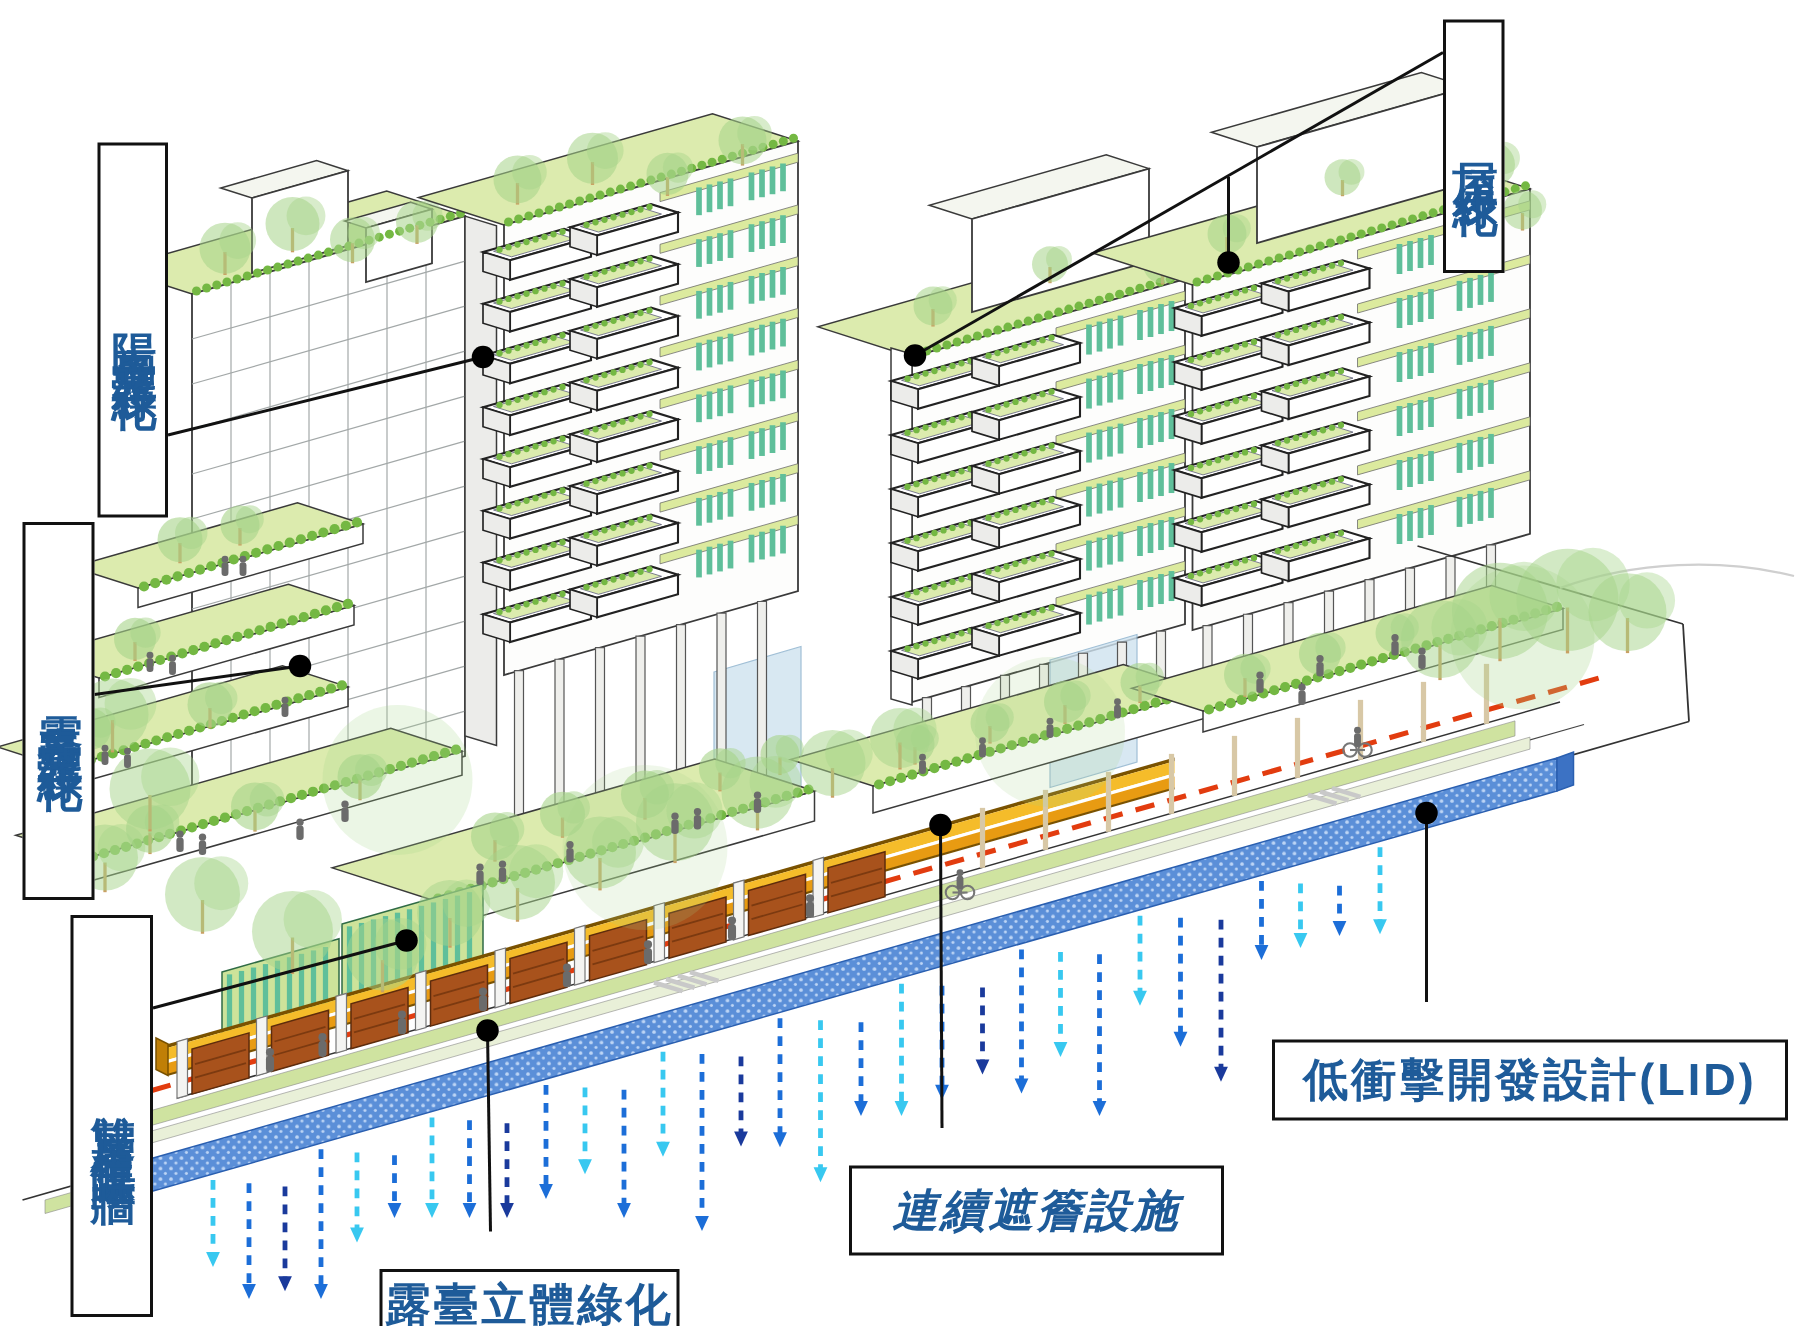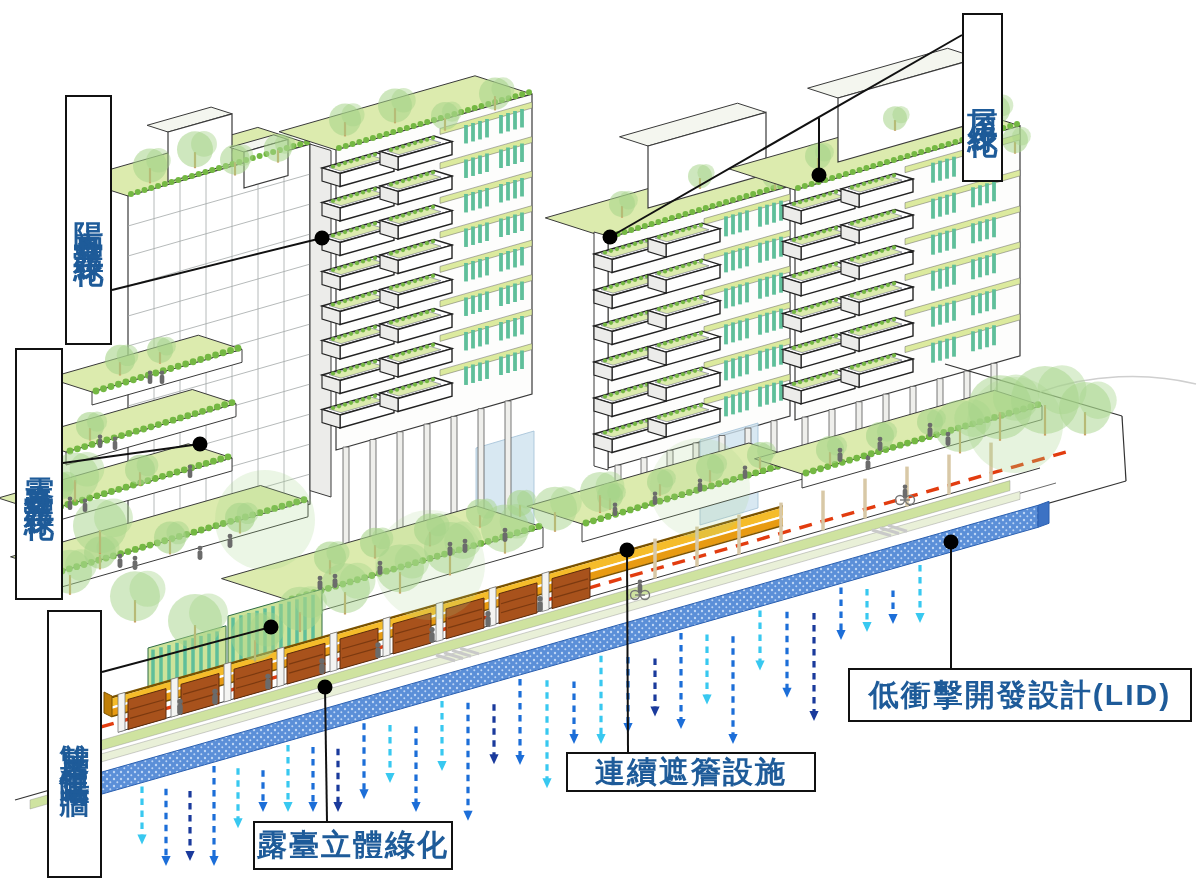--- a/index.html
+++ b/index.html
@@ -3,21 +3,21 @@
 <meta charset="utf-8">
 <style>
   html,body{margin:0;padding:0;background:#fff;}
   .stage{position:relative;width:1200px;height:884px;background:#ffffff;overflow:hidden;
          font-family:"Liberation Sans",sans-serif;}
   .stage svg{position:absolute;left:0;top:0;}
   .label{position:absolute;background:#fff;border:2px solid var(--label-border,#111);
          color:var(--label-text,#1e5b99);font-weight:bold;display:flex;align-items:center;
          justify-content:center;box-sizing:border-box;z-index:5;}
   .label.v{writing-mode:vertical-rl;text-orientation:upright;letter-spacing:7px;font-size:30px;line-height:1;}
-  .label.h{font-size:30px;letter-spacing:2px;white-space:nowrap;}
+  .label.h{font-size:30px;letter-spacing:2px;white-space:nowrap;margin-top:25px;}
 </style>
 </head>
 <body>
 
 <div class="stage">
   <svg id="scene" viewBox="0 0 1200 884" width="1200" height="884">
     <defs>
       <pattern id="wdots" width="7" height="7" patternUnits="userSpaceOnUse">
         <rect width="7" height="7" fill="#5b8fd8"></rect>
         <circle cx="2" cy="2" r="1.2" fill="#bdd5f5"></circle>
@@ -1522,19 +1522,19 @@
   </div>
   <div class="label v" style="left:47px;top:610px;width:55px;height:268px;">
     <span>雙層植生遮陽牆</span>
   </div>
   <div class="label v" style="left:962px;top:13px;width:41px;height:169px;">
     <span>屋頂綠化</span>
   </div>
   <div class="label h" style="left:253px;top:821px;width:200px;height:49px;">
     <span>露臺立體綠化</span>
   </div>
-  <div class="label h" style="left:566px;top:752px;width:250px;height:40px;">
+  <div class="label h" style="left:566px;top:752px;width:250px;height:60px;font-style:italic;">
     <span>連續遮簷設施</span>
   </div>
   <div class="label h" style="left:848px;top:668px;width:344px;height:54px;">
     <span>低衝擊開發設計(LID)</span>
   </div>
 </div>
 
 </body></html>

